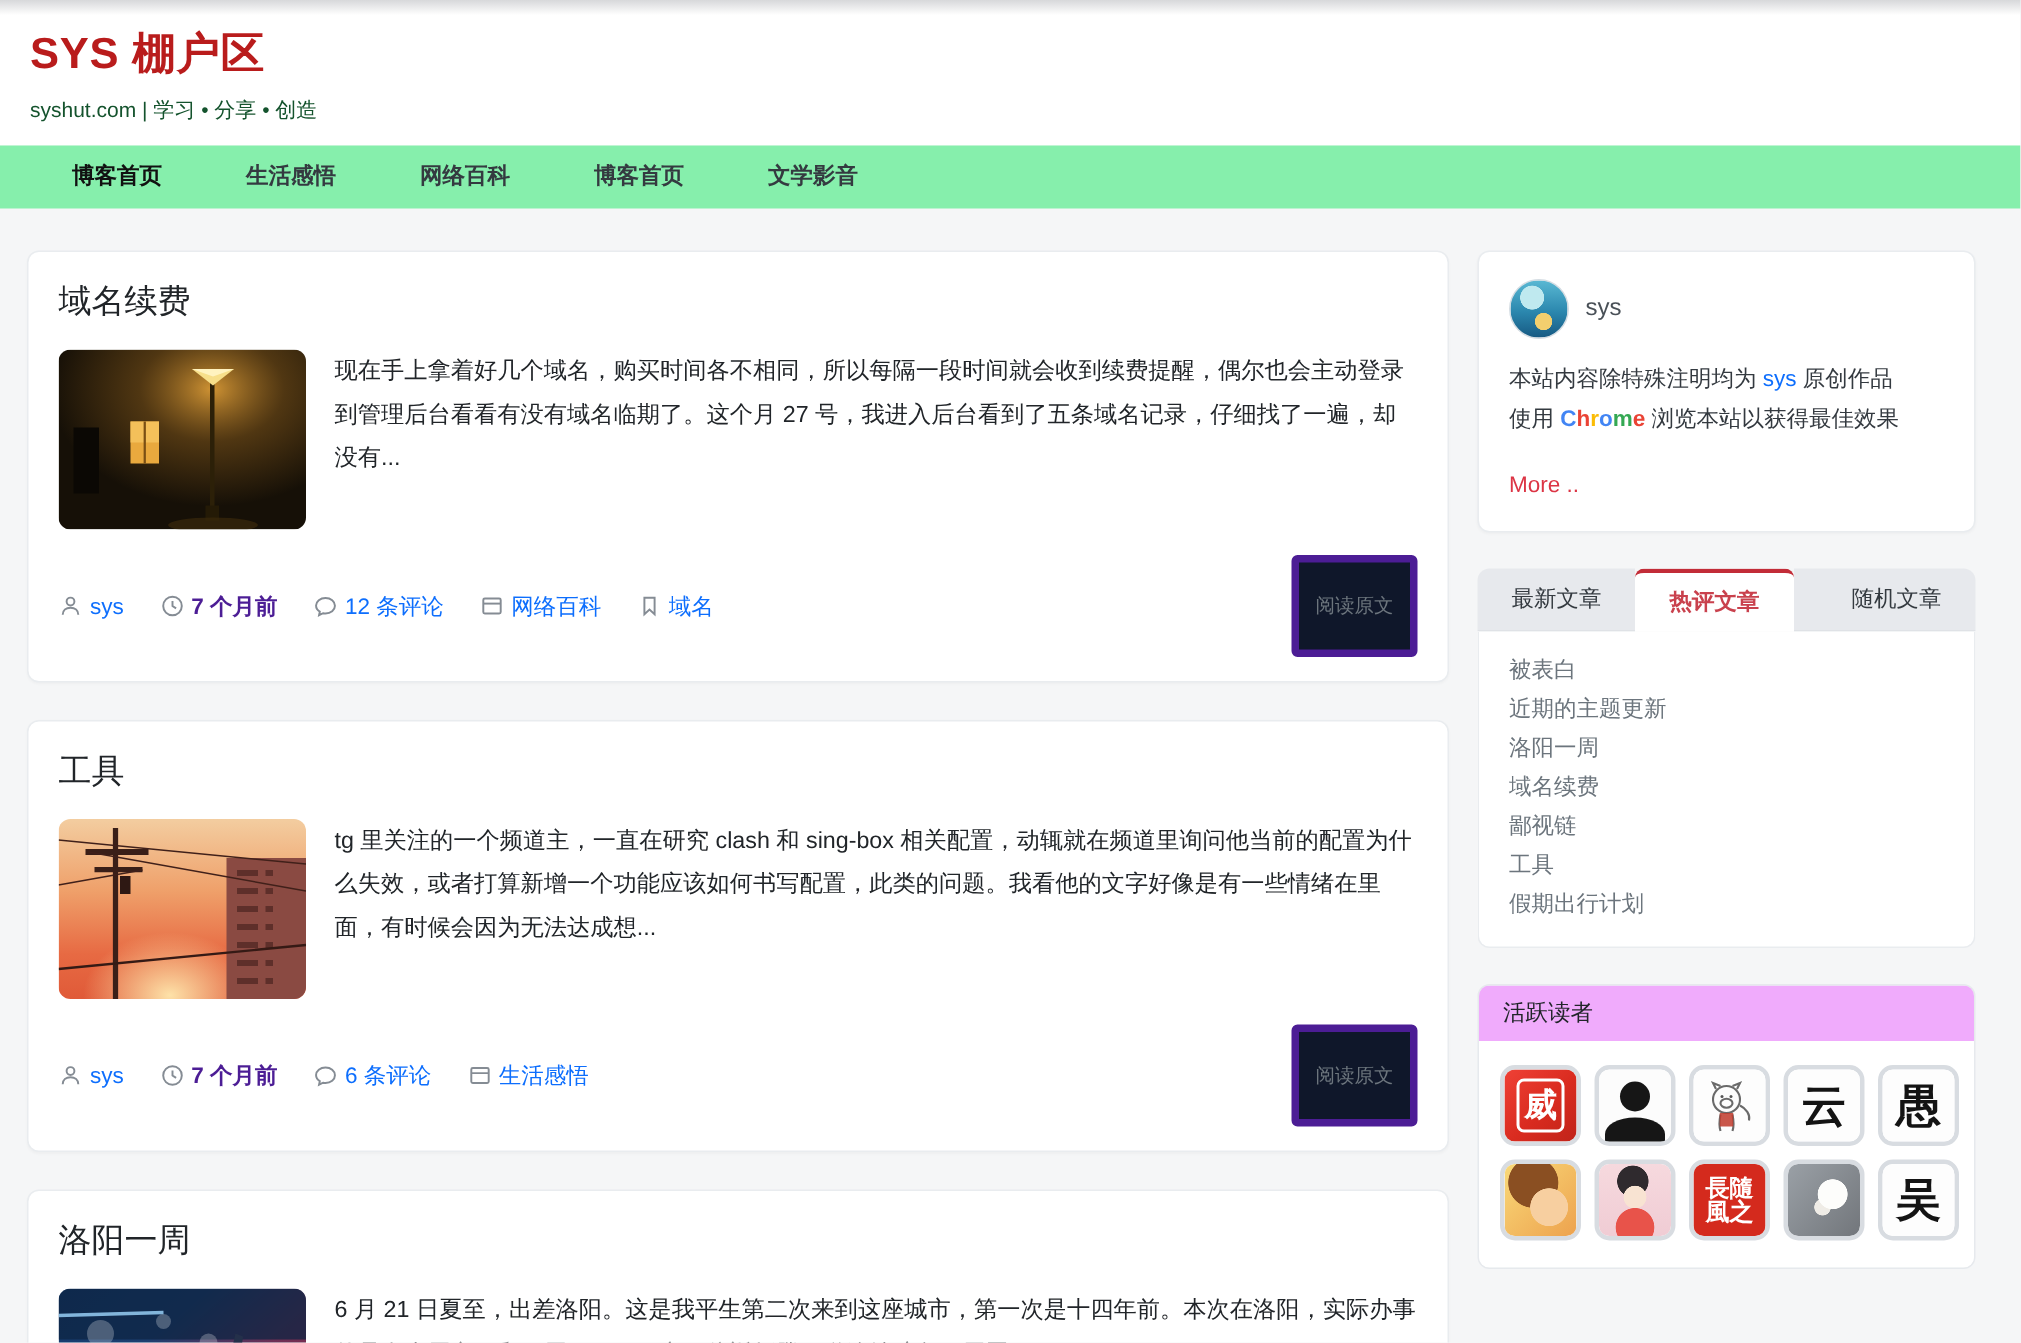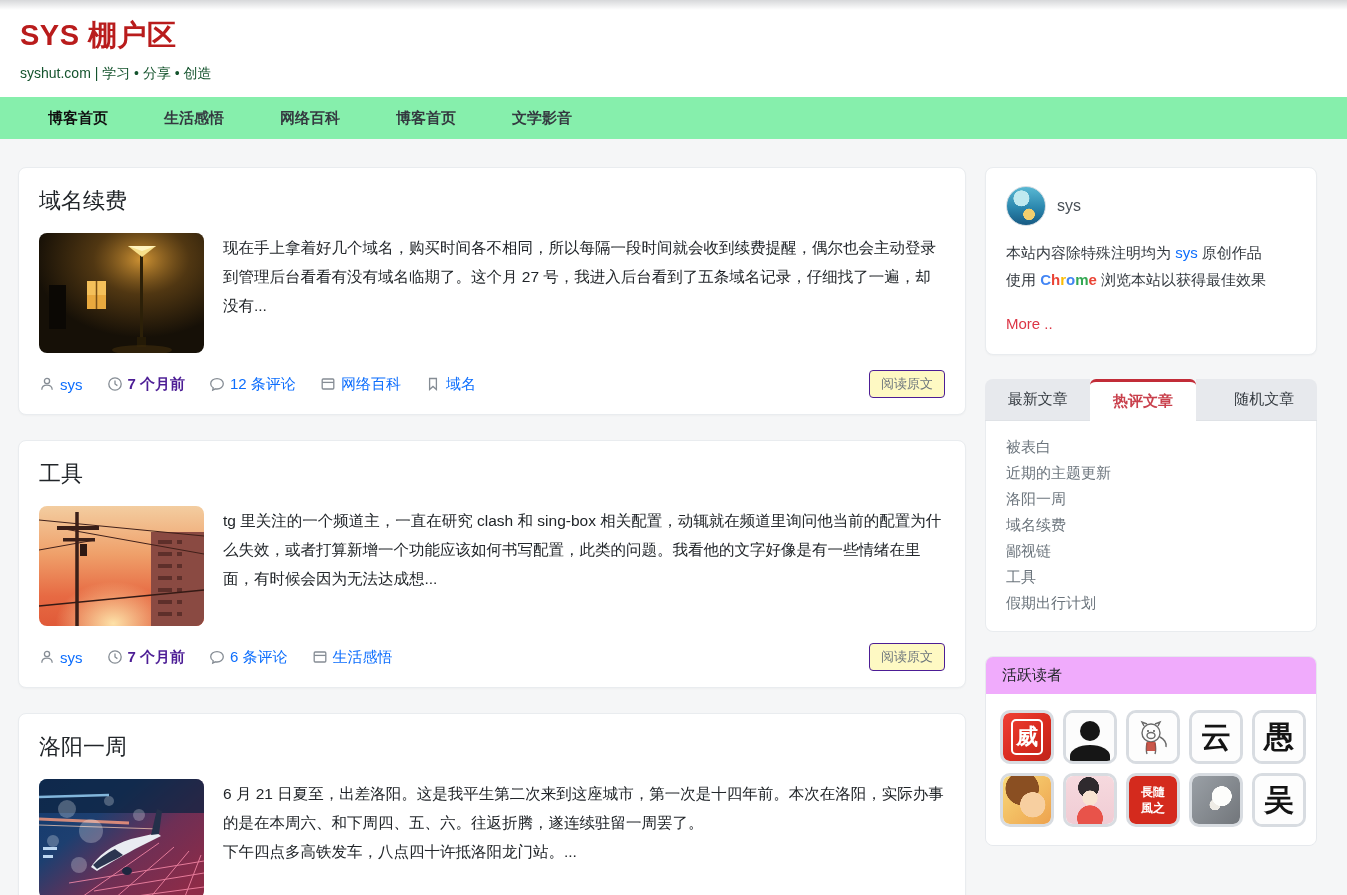--- a/index.html
+++ b/index.html
@@ -35,22 +35,22 @@
   .post-body { display:flex; margin-top:17px; }
   .post-thumb { width:165px; height:120px; border-radius:8px; flex:none; overflow:hidden; cursor:pointer; }
   .post-thumb svg { display:block; width:100%; height:100%; }
   .post-excerpt { margin-left:19px; font-size:15.5px; line-height:29px; color:#212529;
     white-space:pre-line; }
   .post-meta { display:flex; align-items:center; margin-top:17px; font-size:15px; }
   .meta-item { display:flex; align-items:center; margin-right:24px; color:#6c757d; }
   .meta-item svg { margin-right:5px; flex:none; }
   .meta-link { color:#0d6efd; cursor:pointer; }
   .meta-text { color:#4c1d95;font-weight:bold; }
-  .read-more-btn { margin-left:auto; border:1px solid #4c1d95; border-radius:4px; background:#fef9c3;
-    color:#6c757d; font-size:13px; padding:4px 11px; cursor:pointer; font-family:inherit; }
+  .read-more-btn { margin-left:auto; border:5px solid #4c1d95; border-radius:4px; background:#0f172a;
+    color:#6c757d; font-size:13px; padding:20px 11px; cursor:pointer; font-family:inherit; }
 
   
   .about-card { padding:18px 20px 22px 20px; }
   .about-head { display:flex; align-items:center; }
   .about-avatar { width:40px; height:40px; border-radius:50%; flex:none;
     background:
       radial-gradient(circle at 58% 72%, #f2cf6e 0 16%, rgba(0,0,0,0) 17%),
       radial-gradient(circle at 38% 30%, #bfe9ef 0 22%, rgba(0,0,0,0) 23%),
       linear-gradient(180deg,#59b8d3 0%, #2b87ae 55%, #175a83 100%);
     border:1px solid #d5dde3; }
@@ -87,21 +87,21 @@
     color:#fff; font-size:22px; font-weight:700; font-family:"DejaVu Serif",serif; }
   .av-char { background:#fdfdfd; color:#141414; font-size:30px; font-weight:700;
     font-family:"DejaVu Serif",serif; }
   .av-sil { background:#fcfcfc; position:relative; }
   .av-sil::before { content:""; position:absolute; top:8px; left:14px; width:20px; height:20px;
     border-radius:50%; background:#161616; }
   .av-sil::after { content:""; position:absolute; bottom:-6px; left:4px; width:40px; height:22px;
     border-radius:50% 50% 0 0; background:#161616; }
   .av-pig { background:#fdfdfd; }
   .av-seal { background:#d42a1d; color:#fff; flex-direction:column;
-    font-family:"DejaVu Serif",serif; font-size:12px; line-height:16px; font-weight:700; }
+    font-family:"DejaVu Serif",serif; font-size:16px; line-height:16px; font-weight:700; }
   .av-anime1 { background:
       radial-gradient(circle at 62% 60%, #f7cfa0 0 30%, rgba(0,0,0,0) 31%),
       radial-gradient(circle at 40% 26%, #8a4f22 0 36%, rgba(0,0,0,0) 37%),
       linear-gradient(135deg,#f9d978,#eda24e); }
   .av-anime2 { background:
       radial-gradient(circle at 50% 88%, #e8534a 0 26%, rgba(0,0,0,0) 27%),
       radial-gradient(circle at 50% 46%, #f8e3d2 0 21%, rgba(0,0,0,0) 22%),
       radial-gradient(circle at 47% 24%, #2f2a2e 0 23%, rgba(0,0,0,0) 24%),
       linear-gradient(#f6d9de,#f0ccd4); }
   .av-cat { background:

